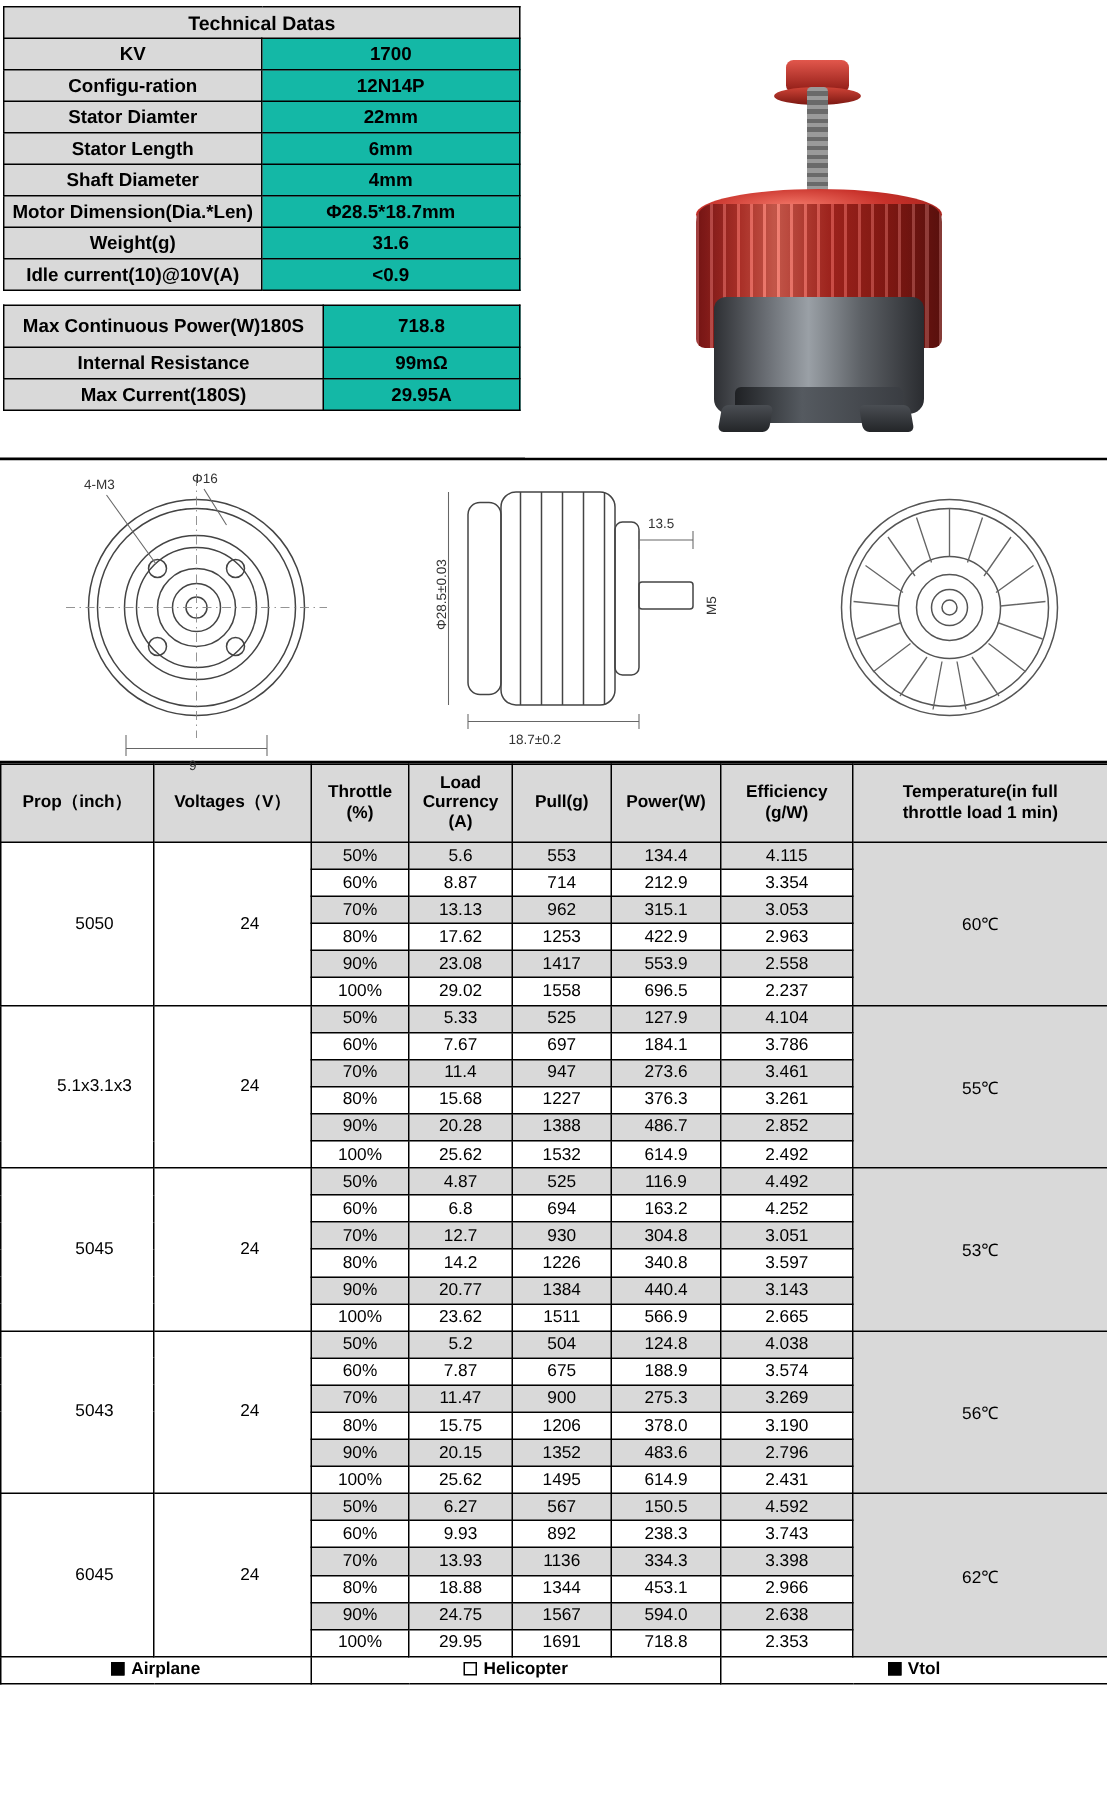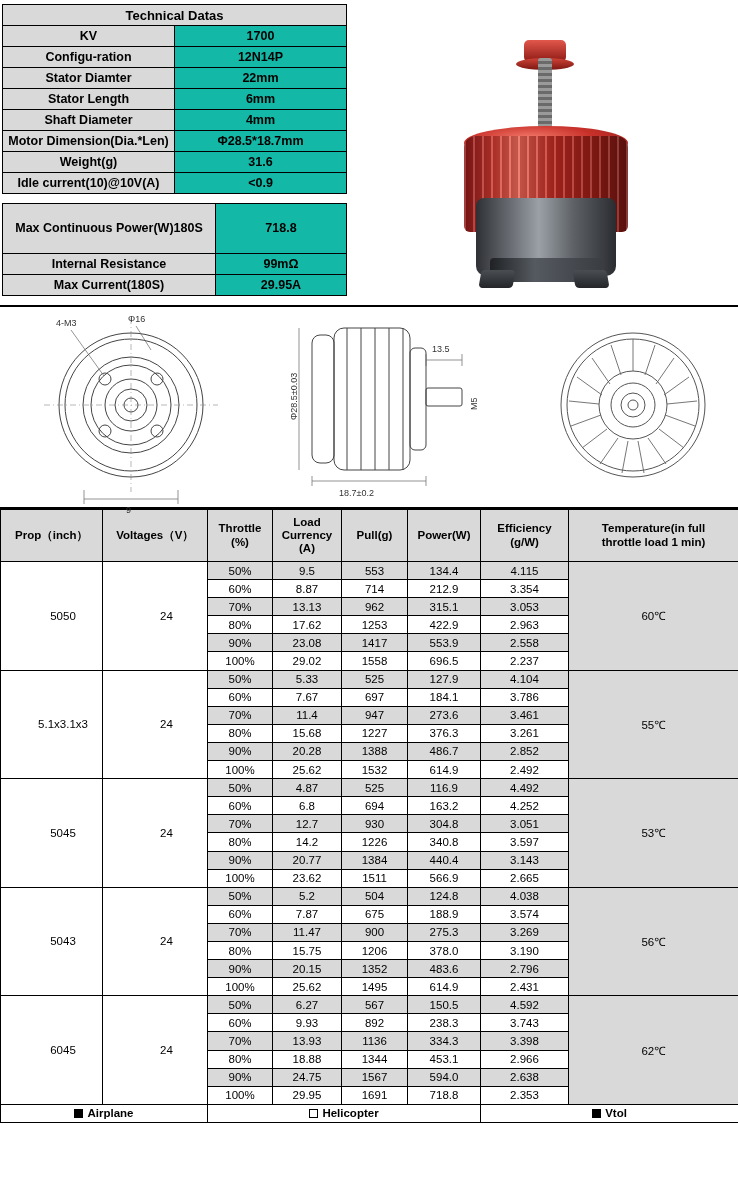--- a/index.html
+++ b/index.html
@@ -45,21 +45,21 @@
   }
   table.spec .value {
     background: #14b8a6;
     width: 131px;
   }
   table.spec .title {
     background: #d9d9d9;
     font-size: 13px;
   }
   .spec-gap { height: 9px; }
-  table.spec td.tall { height: 50px; line-height: 1.25; }
+  table.spec td.tall { height: 28px; line-height: 1.25; }
 
   
   .photo-col {
     width: 388px;
     height: 305px;
     position: relative;
     background: #fff;
     border-left: 0;
   }
   .motor {
@@ -380,21 +380,21 @@
         <th><span>Efficiency</span><br><span>(g/W)</span></th>
         <th><span>Temperature(in full</span><br><span>throttle load 1  min)</span></th>
       </tr>
     </thead>
     <tbody>
 
       <tr>
         <td class="group" rowspan="6">5050</td>
         <td class="group" rowspan="6">24</td>
         <td class="shade">50%</td>
-        <td class="shade">9.5</td>
+        <td class="shade">5.6</td>
         <td class="shade">553</td>
         <td class="shade">134.4</td>
         <td class="shade">4.115</td>
         <td class="shade" rowspan="6">60℃</td>
       </tr>
       <tr>
         <td>60%</td>
         <td>8.87</td>
         <td>714</td>
         <td>212.9</td>

